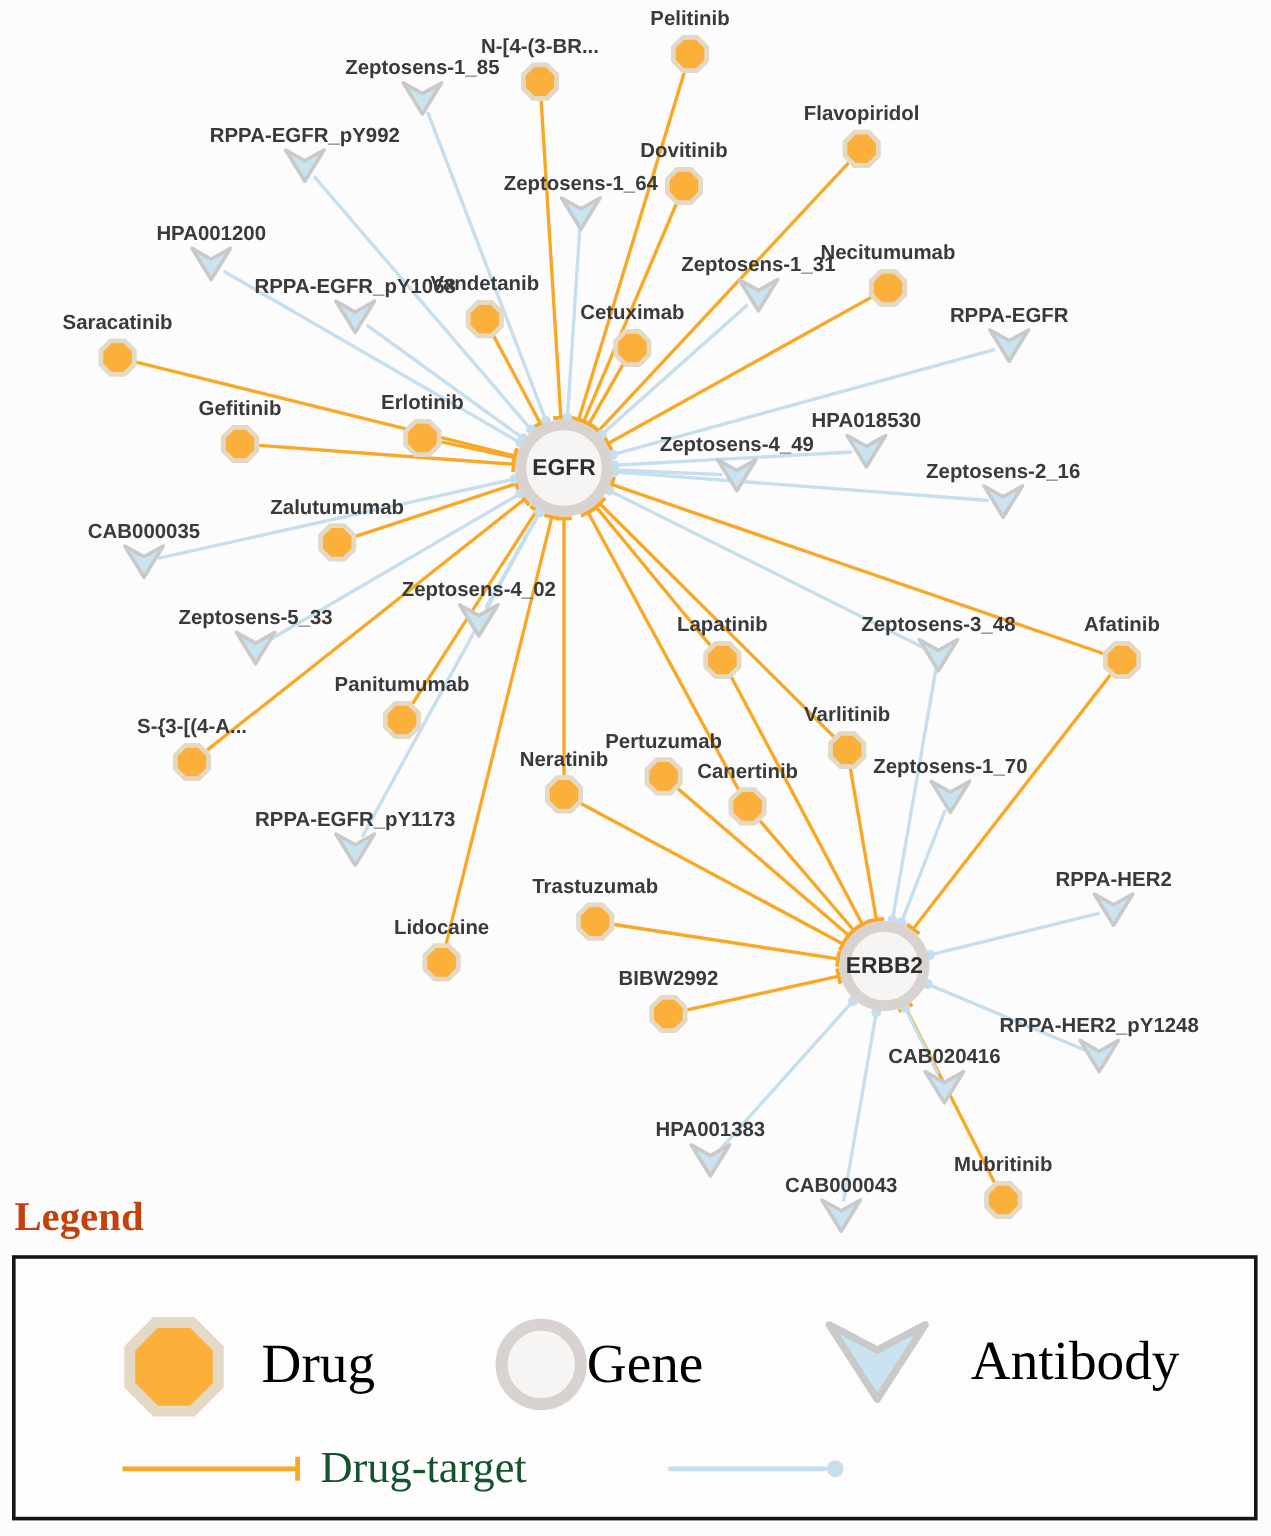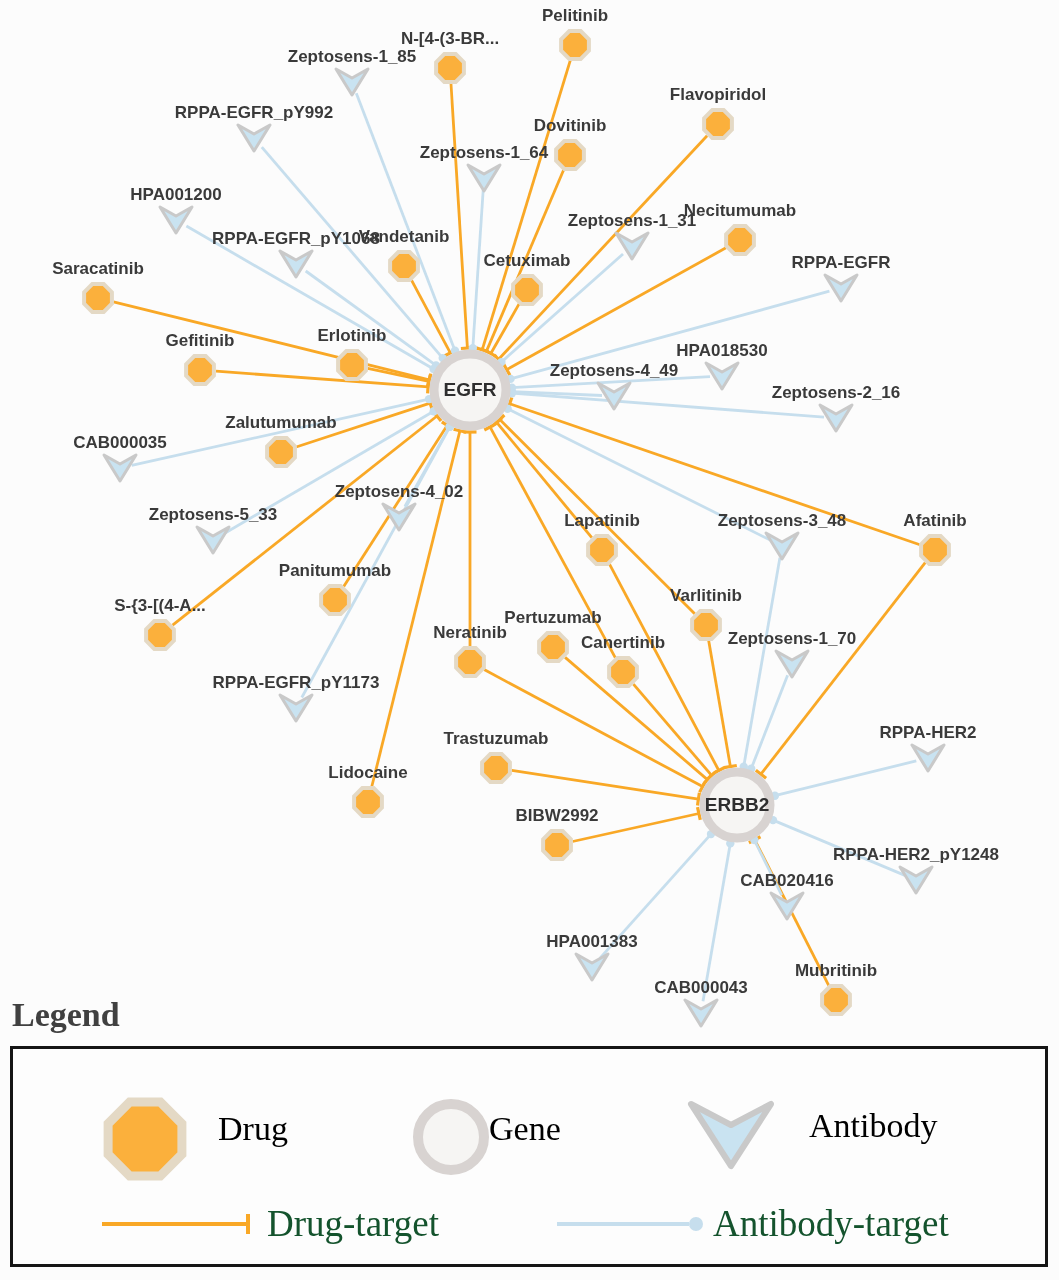--- a/index.html
+++ b/index.html
@@ -2,25 +2,25 @@
 <html><head>
 <meta charset="utf-8">
 <style>
   html,body{margin:0;padding:0;background:#ffffff;}
   .page{position:relative;width:1059px;height:1280px;background:#FCFCFC;overflow:hidden;
         font-family:"Liberation Sans",sans-serif;}
   #net{position:absolute;left:0;top:0;}
   .node-label{font-family:"Liberation Sans",sans-serif;font-weight:bold;font-size:17px;fill:#3A3A3A;}
   .gene-label{font-family:"Liberation Sans",sans-serif;font-weight:bold;font-size:19px;fill:#2E2E2E;}
   .legend-title{position:absolute;left:12px;top:996px;font-family:"Liberation Serif",serif;
-        font-weight:bold;font-size:34px;color:#404040;}
+        font-weight:bold;font-size:34px;color:#c2410c;}
   .legend-box{position:absolute;left:10px;top:1046px;width:1032px;height:215px;
         border:3.5px solid #151515;background:#FDFDFD;}
   .lg{position:absolute;}
-  .lg-text{position:absolute;font-family:"Liberation Serif",serif;font-size:34px;color:#000;white-space:nowrap;}
+  .lg-text{position:absolute;font-family:"Liberation Serif",serif;font-size:46px;color:#000;white-space:nowrap;}
   .lg-text-sm{position:absolute;font-family:"Liberation Serif",serif;font-size:37px;color:#14532d;white-space:nowrap;}
 </style>
 </head>
 <body>
 
 <div class="page">
 
   <svg id="net" width="1059" height="1045" viewBox="0 0 1059 1045">
       <g>
         <g>
@@ -344,16 +344,15 @@
     <svg class="lg" style="left:87px;top:162px;" width="166" height="26" viewBox="0 0 166 26">
       <line x1="2" y1="13" x2="148" y2="13" stroke="#F9A826" stroke-width="4"></line>
       <line x1="148" y1="3" x2="148" y2="23" stroke="#F9A826" stroke-width="4"></line>
     </svg>
     <span class="lg-text-sm" style="left:254px;top:153px;">Drug-target</span>
 
     <svg class="lg" style="left:542px;top:162px;" width="152" height="26" viewBox="0 0 152 26">
       <line x1="2" y1="13" x2="134" y2="13" stroke="#C6DEED" stroke-width="4"></line>
       <circle cx="141" cy="13" r="7" fill="#C6DEED"></circle>
     </svg>
-    <span class="lg-text-sm" style="left:700px;top:153px;">Antibody-target</span>
 
   </div>
 </div>
 
 </body></html>

